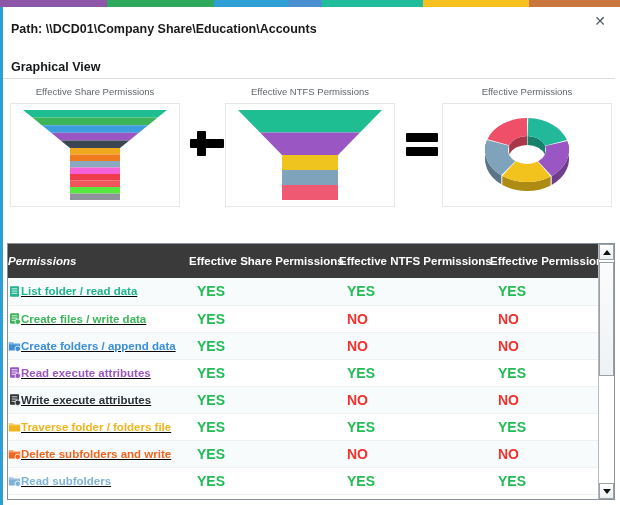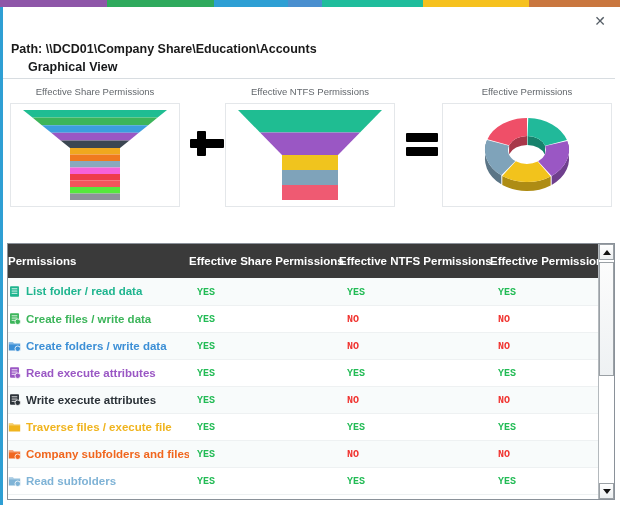--- a/index.html
+++ b/index.html
@@ -66,21 +66,21 @@
     cursor: pointer;
     background: transparent;
     border: none;
     padding: 0;
     font-family: "Liberation Sans", sans-serif;
   }
 
   
   .path-row {
     position: absolute;
-    top: 38px;
+    top: 18px;
     left: 3px;
     width: 617px;
     height: 21px;
     display: flex;
     align-items: center;
   }
   .path-text {
     font-size: 12.5px;
     font-weight: bold;
     color: #1a1a1a;
@@ -94,21 +94,21 @@
     left: 3px;
     width: 612px;
     height: 21px;
     border-bottom: 1px solid #d8dde1;
     box-sizing: border-box;
   }
   .section-head .label {
     font-size: 12.5px;
     font-weight: bold;
     color: #16181a;
-    padding-left: 25px;
+    padding-left: 8px;
     line-height: 19px;
     white-space: nowrap;
   }
   #sec-graph { top: 58px; }
   #sec-grid  { top: 220px; }
 
   
   .graph-body {
     position: absolute;
     top: 83px;
@@ -200,59 +200,58 @@
     background: #3a3a3a;
     color: #ffffff;
     font-size: 11.5px;
     font-weight: bold;
     text-align: left;
     height: 34px;
     padding: 0 0 0 0;
     white-space: nowrap;
     vertical-align: middle;
   }
-  th.c0 { width: 181px; padding-left: 9px; }
+  th.c0 { width: 181px; padding-left: 9px; font-style: italic; }
   th.c1 { width: 150px; }
   th.c2 { width: 151px; }
   th.c3 { width: 150px; }
 
   table.perm tbody tr { height: 27px; }
   table.perm tbody tr.odd  { background: #f8fbfb; }
   table.perm tbody tr.even { background: #ffffff; }
   table.perm tbody td {
     border-bottom: 1px solid #eef1f2;
     vertical-align: middle;
     padding: 0;
     white-space: nowrap;
     overflow: hidden;
   }
   td.name-cell {
     padding-left: 9px;
   }
   .name-inner {
     display: flex;
     align-items: center;
-    gap: 5px;
+    text-decoration: underline;
   }
   .row-icon {
     width: 13px;
     height: 13px;
     flex: 0 0 13px;
     display: block;
   }
   .row-label {
     font-size: 11.5px;
     font-weight: bold;
     white-space: nowrap;
   }
   .val {
-    font-size: 10px;
+    font-size: 14px;
     font-weight: bold;
     padding-left: 8px;
-    font-family: Liberation Mono, monospace;
   }
   .val.yes { color: #22bb55; }
   .val.no  { color: #f0322e; }
 
   
   .vscroll {
     position: absolute;
     top: 0;
     right: 0;
     width: 16px;
@@ -453,21 +452,21 @@
             <td><span class="val no">NO</span></td>
           </tr>
           <tr class="odd">
             <td class="name-cell">
               <div class="name-inner">
                 <svg class="row-icon" viewBox="0 0 16 16">
                   <path d="M1 4h5l1.4 1.6H15V14H1z" fill="#3c8fd6"></path>
                   <path d="M1 4h5l1.4 1.6H15v1.2H1z" fill="#ffffff" opacity="0.35"></path>
                   <circle cx="12" cy="12" r="3.4" fill="#3c8fd6" stroke="#ffffff" stroke-width="1"></circle>
                 </svg>
-                <span class="row-label" style="color: rgb(60, 143, 214);">Create folders / write data</span>
+                <span class="row-label" style="color: rgb(60, 143, 214);">Create folders / append data</span>
               </div>
             </td>
             <td><span class="val yes">YES</span></td>
             <td><span class="val no">NO</span></td>
             <td><span class="val no">NO</span></td>
           </tr>
           <tr class="even">
             <td class="name-cell">
               <div class="name-inner">
                 <svg class="row-icon" viewBox="0 0 16 16">
@@ -501,36 +500,36 @@
             <td><span class="val no">NO</span></td>
             <td><span class="val no">NO</span></td>
           </tr>
           <tr class="even">
             <td class="name-cell">
               <div class="name-inner">
                 <svg class="row-icon" viewBox="0 0 16 16">
                   <path d="M1 4h5l1.4 1.6H15V14H1z" fill="#f0b41e"></path>
                   <path d="M1 4h5l1.4 1.6H15v1.2H1z" fill="#ffffff" opacity="0.35"></path>
                 </svg>
-                <span class="row-label" style="color: rgb(240, 180, 30);">Traverse files / execute file</span>
+                <span class="row-label" style="color: rgb(240, 180, 30);">Traverse folder / folders file</span>
               </div>
             </td>
             <td><span class="val yes">YES</span></td>
             <td><span class="val yes">YES</span></td>
             <td><span class="val yes">YES</span></td>
           </tr>
           <tr class="odd">
             <td class="name-cell">
               <div class="name-inner">
                 <svg class="row-icon" viewBox="0 0 16 16">
                   <path d="M1 4h5l1.4 1.6H15V14H1z" fill="#f0661e"></path>
                   <path d="M1 4h5l1.4 1.6H15v1.2H1z" fill="#ffffff" opacity="0.35"></path>
                   <circle cx="12" cy="12" r="3.4" fill="#f0661e" stroke="#ffffff" stroke-width="1"></circle>
                 </svg>
-                <span class="row-label" style="color: rgb(240, 102, 30);">Company subfolders and files</span>
+                <span class="row-label" style="color: rgb(240, 102, 30);">Delete subfolders and write</span>
               </div>
             </td>
             <td><span class="val yes">YES</span></td>
             <td><span class="val no">NO</span></td>
             <td><span class="val no">NO</span></td>
           </tr>
           <tr class="even">
             <td class="name-cell">
               <div class="name-inner">
                 <svg class="row-icon" viewBox="0 0 16 16">

